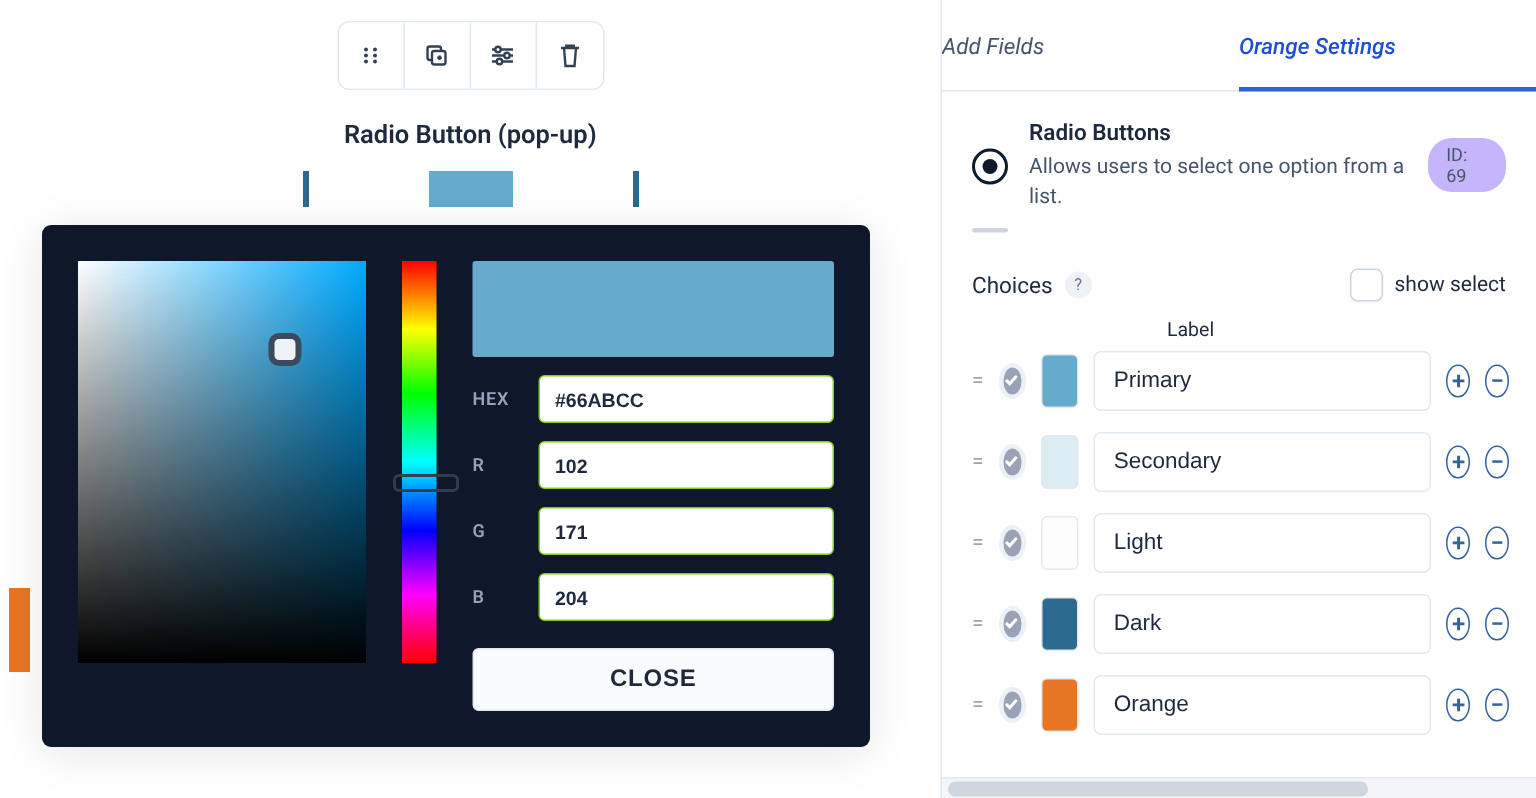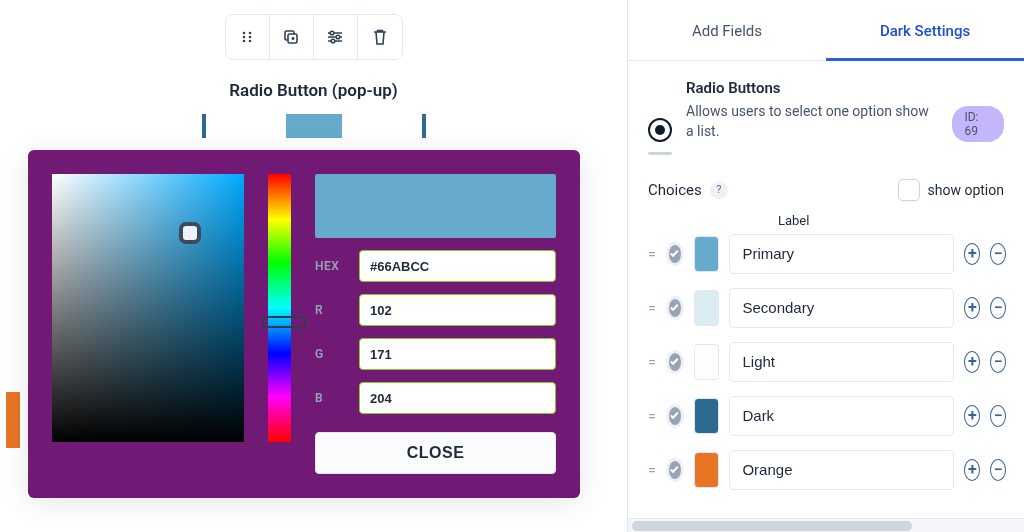--- a/index.html
+++ b/index.html
@@ -59,21 +59,21 @@
     left: 6px; top: 392px;
     width: 14px; height: 56px;
     background: #e87524;
   }
 
   
   .picker {
     position: absolute;
     left: 28px; top: 150px;
     width: 552px; height: 348px;
-    background: #701a75;
+    background: #0f172a;
     border-radius: 6px;
     box-shadow: 0 4px 30px rgba(0,0,0,0.10);
     padding: 24px;
     display: flex;
     gap: 24px;
   }
   .sat-val {
     width: 268px; height: 268px;
     position: relative;
     background: linear-gradient(to top, #000, rgba(0,0,0,0)),
@@ -135,37 +135,38 @@
     font-weight: 700;
     font-size: 16px;
     letter-spacing: 0.5px;
     color: #1e293b;
     cursor: pointer;
   }
 
   
   .tabs { display: flex; border-bottom: 1px solid #e2e8f0; }
   .tab {
-    flex: 1; text-align: center;
+    flex: 1; 
     padding: 22px 0 18px;
     font-size: 15px;
     color: #475569;
     cursor: pointer;
+    font-style: italic;
   }
   .tab.active {
     color: #1d4ed8;
     font-weight: 500;
     border-bottom: 3px solid #2763d8;
     margin-bottom: -1px;
   }
   .field-header {
     display: flex;
     padding: 18px 20px 10px 20px;
     gap: 14px;
-    align-items: flex-end;
+    align-items: center;
   }
   .radio-glyph {
     width: 24px; height: 24px;
     border: 2.5px solid #0d1b2a;
     border-radius: 50%;
     display: flex; align-items: center; justify-content: center;
     margin-top: 2px;
     flex-shrink: 0;
   }
   .radio-glyph::after {
@@ -343,40 +344,40 @@
       </div>
 
       <button class="close-btn">CLOSE</button>
     </div>
   </div>
 </div>
 
 <div class="right">
   <div class="tabs">
     <div class="tab">Add Fields</div>
-    <div class="tab active">Dark Settings</div>
+    <div class="tab active">Orange Settings</div>
   </div>
 
   <div class="field-header">
     <div class="radio-glyph"></div>
     <div class="fh-text">
       <h3>Radio Buttons</h3>
-      <p>Allows users to select one option show a list.</p>
+      <p>Allows users to select one option from a list.</p>
     </div>
     <div class="id-badge">ID: 69</div>
   </div>
 
   <div class="tiny-bar"></div>
 
   <div class="choices-head">
     <span class="lbl">Choices</span>
     <span class="qmark">?</span>
     <label class="show-values">
       <span class="cb"></span>
-      <span>show option</span>
+      <span>show select</span>
     </label>
   </div>
 
   <div class="label-col">Label</div>
 
   <div class="choices" id="choices-list">
       <div class="choice-row">
     <span class="drag">=</span>
     <span class="sel">
       <svg width="11" height="11" viewBox="0 0 12 12" fill="none" stroke-width="2.2" stroke-linecap="round">

